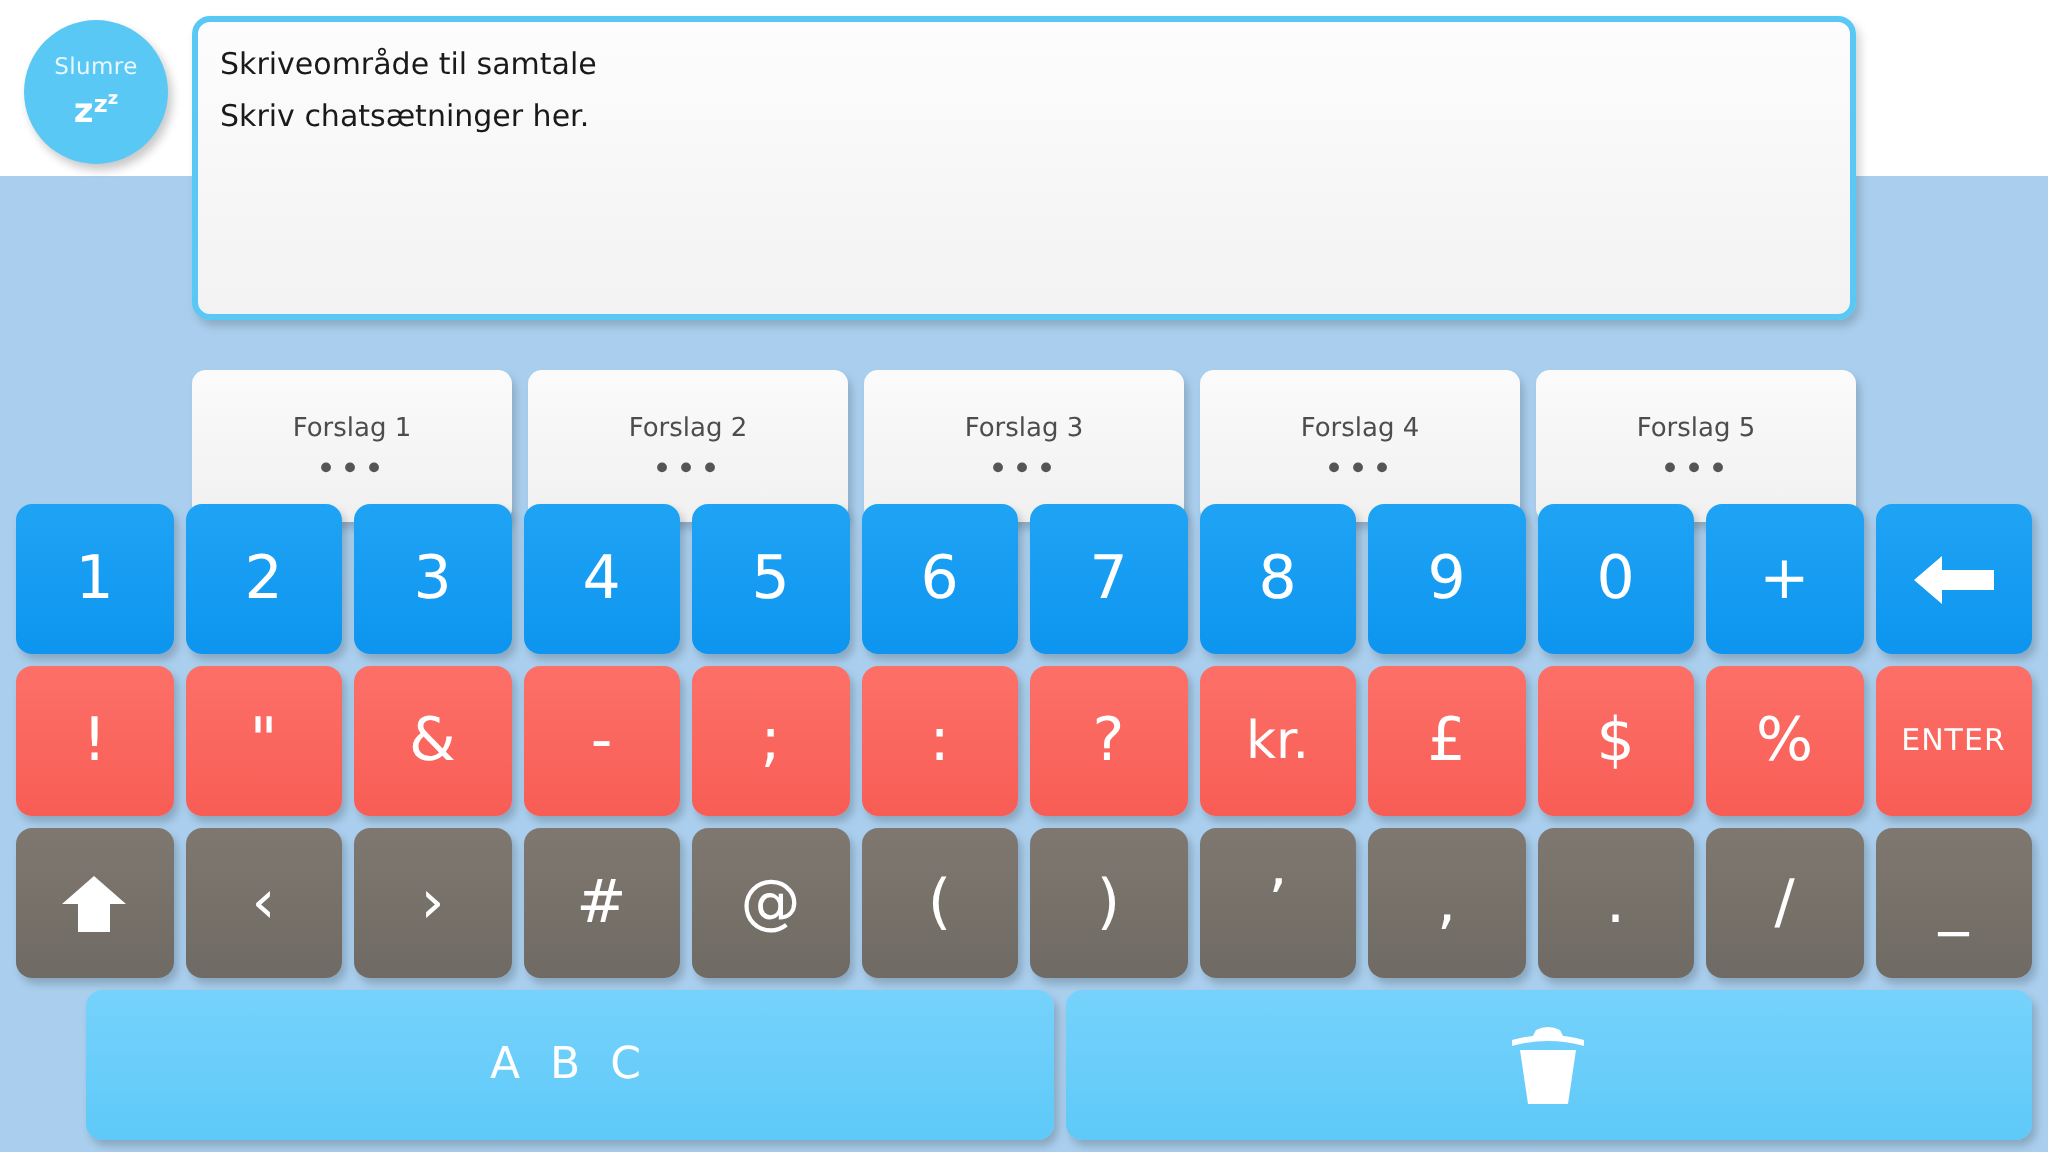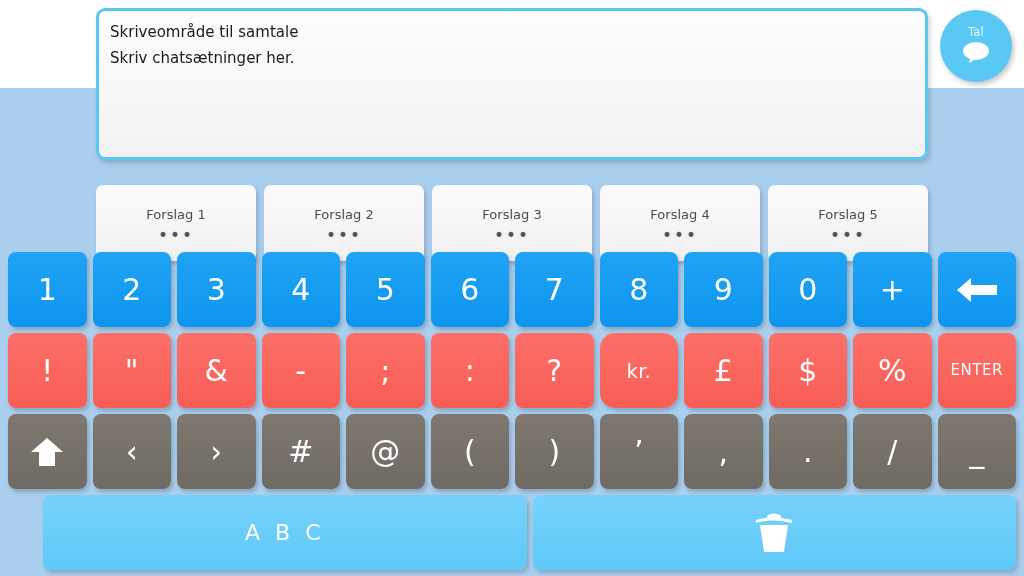--- a/index.html
+++ b/index.html
@@ -144,50 +144,45 @@
     box-shadow: 2px 3px 4px rgba(0,0,0,0.20);
     font-size: 30px;
     line-height: 1;
   }
   .key.num   { background: linear-gradient(180deg,#1fa3f4 0%, #0d95ef 100%); }
   .key.sym   { background: linear-gradient(180deg,#fc7068 0%, #f85d55 100%); }
   .key.gray  { background: linear-gradient(180deg,#7e7870 0%, #6f6a63 100%); }
   .key.lblue { background: linear-gradient(180deg,#76d2fb 0%, #5ec9f8 100%); }
 
   .key.enter { font-size: 15px; letter-spacing: .5px; justify-content: center; }
-  .key.kr    { font-size: 20px; border-radius: 15px; }
+  .key.kr    { font-size: 26px; }
   .key.abc   { font-size: 22px; letter-spacing: 4px; }
   .key.space { font-size: 30px; }
 
   
   .krow.bottom .key.abc   { flex: 2.5 1 0; margin-left: 35px; }
   .krow.bottom .key.space { flex: 5 1 0; }
   .krow.bottom .key.trash { flex: 2.5 1 0; }
 
   svg.gicon { display: block; }
 </style>
 </head>
 <body>
 
 <div id="app">
 
   <div class="bg-lower"></div>
   <div class="bg-left-col"></div>
   <div class="bg-right-col"></div>
 
-
-  <div class="round-btn" id="btn-tal">
-    <span class="rb-label">Tal</span>
-    <span class="bubble-icon">
-      <svg width="30" height="22" viewBox="0 0 30 22">
-        <ellipse cx="15" cy="10" rx="13" ry="9" fill="#ffffff"></ellipse>
-        <path d="M9 17 L8 22 L15 18 Z" fill="#ffffff"></path>
-      </svg>
-    </span>
+  <div class="round-btn" id="btn-slumre">
+    <span class="rb-label">Slumre</span>
+    <span class="zzz">z<span class="z2">z</span><span class="z3">z</span></span>
   </div>
+
 
   <div id="writearea">
     <div class="line">Skriveområde til samtale</div>
     <div class="line">Skriv chatsætninger her.</div>
   </div>
 
   <div id="suggestions">
       <div class="sugg">
         <span class="sugg-label">Forslag 1</span>
         <span class="dots">•••</span>

